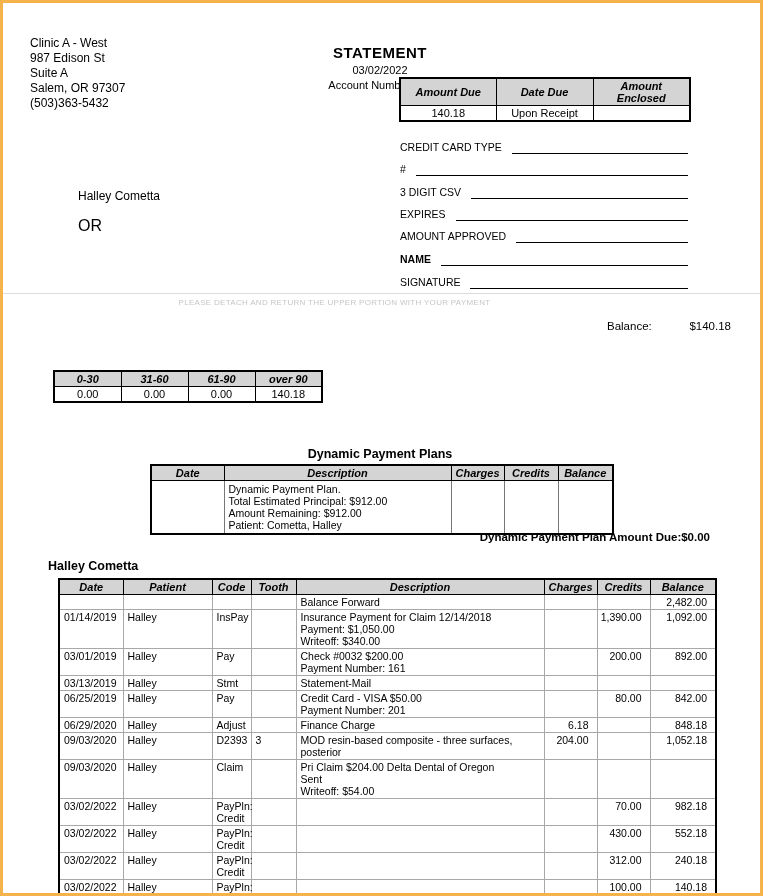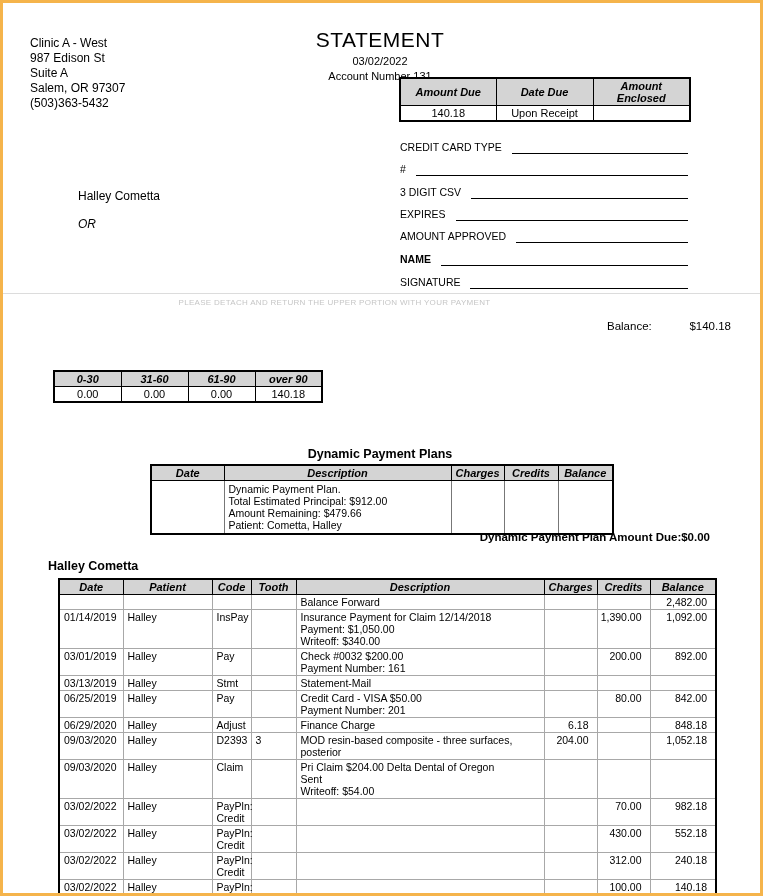--- a/index.html
+++ b/index.html
@@ -6,39 +6,39 @@
   html,body { background:#fff; }
   .page {
     position:relative; width:763px; height:896px; background:#fff;
     border:3px solid #f5b44b; overflow:hidden;
     font-family:"Liberation Sans", sans-serif; color:#000;
   }
   
   .clinic { position:absolute; left:27px; top:33px; font-size:12px; line-height:15px; }
   
   .stmt-head { position:absolute; left:277px; top:25px; width:200px; text-align:center; }
-  .stmt-title { font-size:21px; font-weight:normal; letter-spacing:.5px; }
+  .stmt-title { font-size:15px; font-weight:bold; letter-spacing:.5px;margin-top:16px; }
   .stmt-sub { font-size:11px; line-height:12px; margin-top:3px; }
   
   table { border-collapse:collapse; table-layout:fixed; position:absolute; background:#fff; }
   th { background:#d4d4d4; font-weight:bold; font-size:11px; border:1px solid #000; padding:1px 2px; height:13px;font-style:italic; }
   td { font-size:10.5px; line-height:12px; padding:1px 2px; vertical-align:top; }
   .num { text-align:right; padding-right:8px; }
   
   .due-table { left:396px; top:74px; width:290px; border:2px solid #000; }
   .due-table td { border:1px solid #000; text-align:center; height:13px; font-size:11px; }
   .due-table th:nth-child(1){width:96px} .due-table th:nth-child(2){width:97px} .due-table th:nth-child(3){width:97px}
   
   .cc-form { position:absolute; left:397px; top:138px; width:288px; }
   .cc-row { position:absolute; left:0; width:288px; display:flex; align-items:flex-end; }
   .cc-label { font-size:10.5px; white-space:nowrap; margin-right:10px; padding-bottom:1px; }
   .cc-line { flex:1; border-bottom:1px solid #000; height:13px; }
   
   .recip-name { position:absolute; left:75px; top:186px; font-size:12px; }
-  .recip-state { position:absolute; left:75px; top:214px; font-size:12px;font-style:italic; }
+  .recip-state { position:absolute; left:75px; top:214px; font-size:16px; }
   
   .divider { position:absolute; left:0; right:0; top:290px; border-top:1px solid #dcdcdc; }
   .detach { position:absolute; left:0; width:663px; top:295px; text-align:center; font-size:8px; letter-spacing:.3px; color:#c6c6c6; }
   
   .balance-line { position:absolute; left:604px; top:317px; width:124px; display:flex; justify-content:space-between; font-size:11.5px; }
   
   .aging-table { left:50px; top:367px; width:269px; border:2px solid #000; }
   .aging-table th { width:67px; }
   .aging-table td { border:1px solid #000; text-align:center; height:13px; font-size:11px; }
   
@@ -159,21 +159,21 @@
           <th>Description</th>
           <th>Charges</th>
           <th>Credits</th>
           <th>Balance</th>
         </tr>
         <tr>
           <td></td>
           <td>
             <div>Dynamic Payment Plan.</div>
             <div>Total Estimated Principal: $912.00</div>
-            <div>Amount Remaining: $479.66</div>
+            <div>Amount Remaining: $912.00</div>
             <div>Patient: Cometta, Halley</div>
           </td>
           <td class="num"></td>
           <td class="num"></td>
           <td class="num"></td>
         </tr>
       </tbody>
     </table>
   <div class="pp-due">Dynamic Payment Plan Amount Due:$0.00</div>
 

